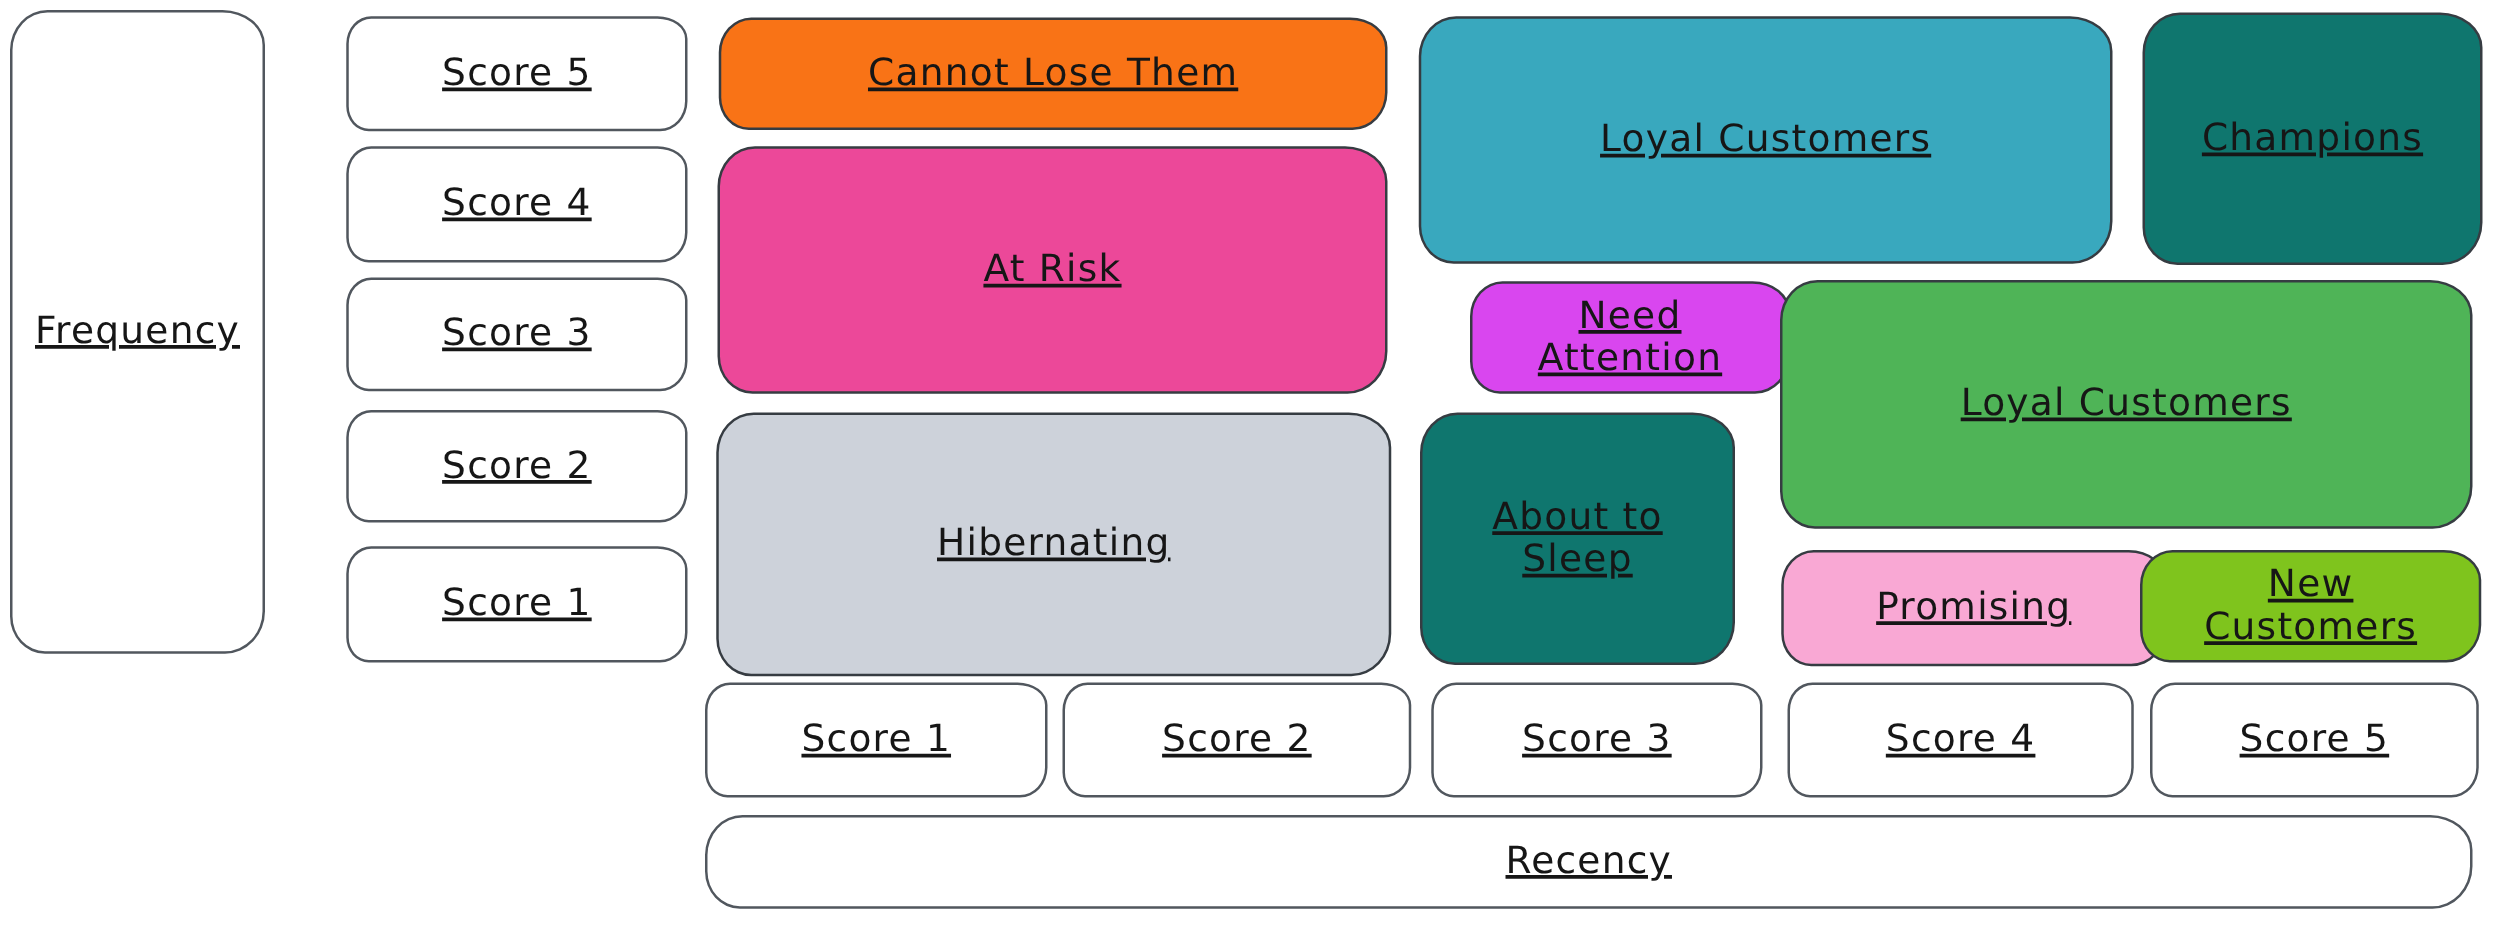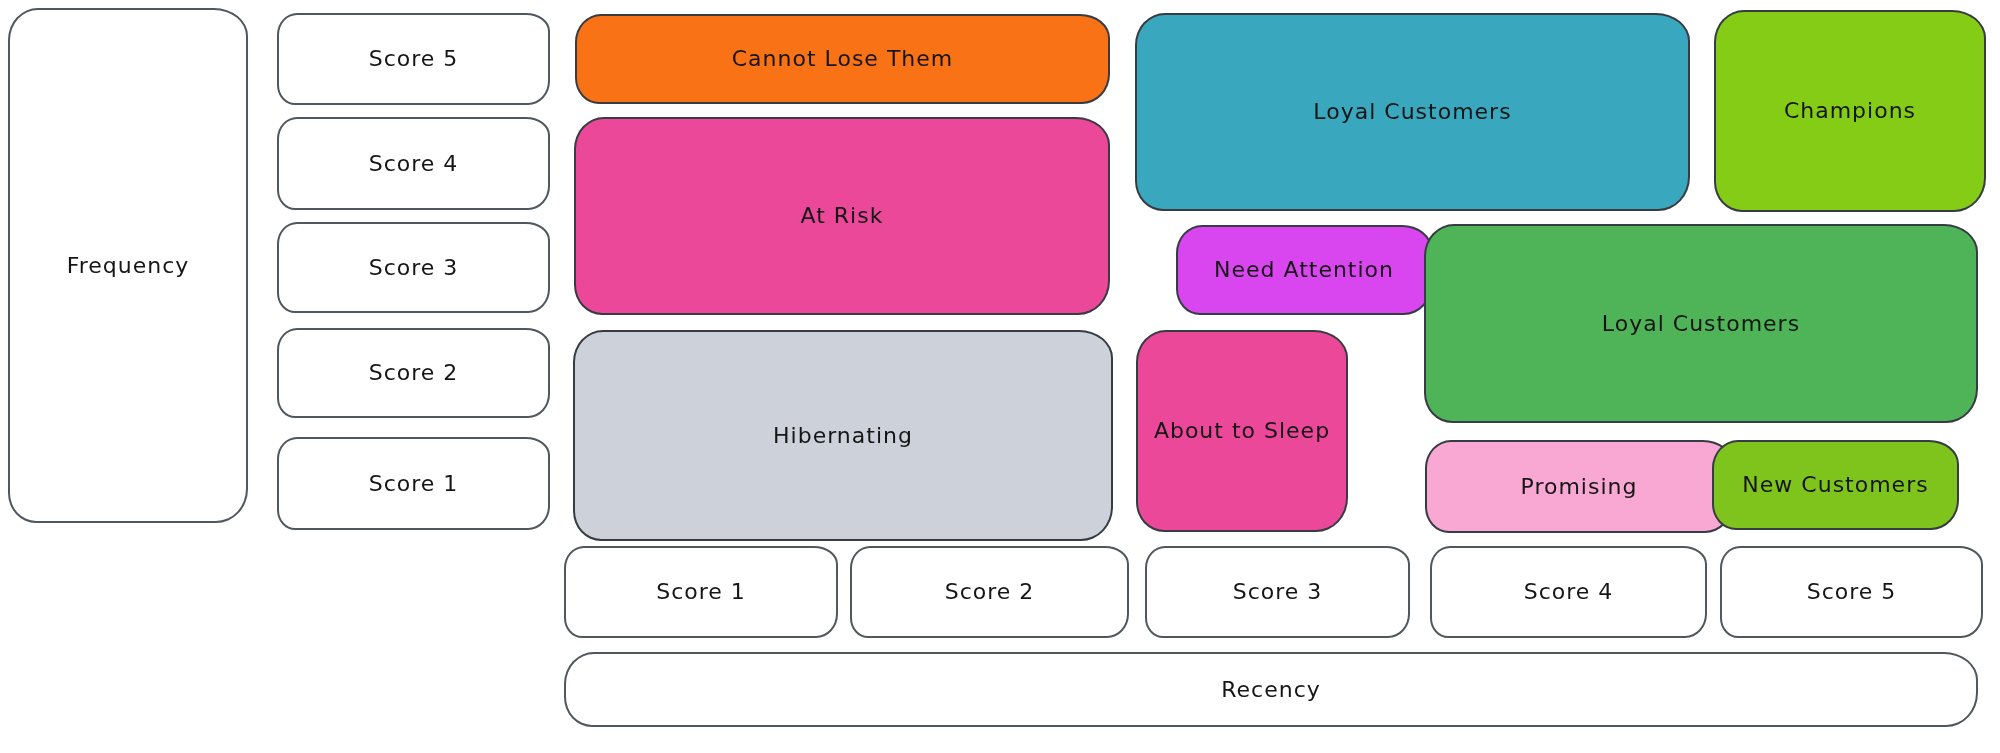--- a/index.html
+++ b/index.html
@@ -17,42 +17,43 @@
   }
   .box {
     position: absolute;
     box-sizing: border-box;
     display: flex;
     align-items: center;
     justify-content: center;
     text-align: center;
     border: 2.5px solid #363c42;
     border-radius: 20px 24px 22px 18px / 22px 18px 24px 20px;
-    font-size: 22px;
+    font-size: 30px;
     letter-spacing: 1px;
     color: #161616;
     line-height: 1.15;
+    text-decoration: underline;
   }
   .white-box {
     background: #ffffff;
     border-color: #51575e;
   }
   .seg {
     border-color: #363c42;
     border-radius: 26px 30px 28px 24px / 28px 24px 30px 26px;
   }
   .big {
     border-radius: 30px 34px 32px 28px / 32px 28px 34px 30px;
   }
   .lbl {
     display: inline-block;
     padding: 0 12px;
   }
   
-  .freq-label-box   { left: 8px;   top: 8px;   width: 240px;  height: 515px; }
+  .freq-label-box   { left: 8px;   top: 8px;   width: 204px;  height: 515px; }
   .recency-label-box{ left: 564px; top: 652px; width: 1414px; height: 75px;  }
 </style>
 </head>
 <body>
 
 <div id="canvas">
 
   <div class="box white-box big freq-label-box">
     <span class="lbl">Frequency</span>
   </div>
@@ -81,36 +82,36 @@
       </div>
       <div class="box seg big" style="left: 574px; top: 117px; width: 536px; height: 198px; background: #ec4899;">
         <span class="lbl">At Risk</span>
       </div>
       <div class="box seg big" style="left: 573px; top: 330px; width: 540px; height: 211px; background: rgb(205, 210, 218);">
         <span class="lbl">Hibernating</span>
       </div>
       <div class="box seg big" style="left: 1135px; top: 13px; width: 555px; height: 198px; background: rgb(57, 168, 190);">
         <span class="lbl">Loyal Customers</span>
       </div>
-      <div class="box seg big" style="left: 1714px; top: 10px; width: 272px; height: 202px; background: #84cc16;">
+      <div class="box seg big" style="left: 1714px; top: 10px; width: 272px; height: 202px; background: #0f766e;">
         <span class="lbl">Champions</span>
       </div>
       <div class="box seg" style="left: 1136px; top: 225px; width: 256px; height: 90px; background: #d946ef; margin-left: 40px;">
         <span class="lbl">Need Attention</span>
       </div>
       <div class="box seg big" style="left: 1424px; top: 224px; width: 554px; height: 199px; background: rgb(79, 180, 87);">
         <span class="lbl">Loyal Customers</span>
       </div>
-      <div class="box seg big" style="left: 1136px; top: 330px; width: 212px; height: 202px; background: #ec4899;">
+      <div class="box seg big" style="left: 1136px; top: 330px; width: 252px; height: 202px; background: #0f766e;">
         <span class="lbl">About to Sleep</span>
       </div>
       <div class="box seg" style="left: 1425px; top: 440px; width: 308px; height: 93px; background: #f9a8d4;">
         <span class="lbl">Promising</span>
       </div>
-      <div class="box seg" style="left: 1712px; top: 440px; width: 247px; height: 90px; background: rgb(127, 196, 29);">
+      <div class="box seg" style="left: 1712px; top: 440px; width: 273px; height: 90px; background: rgb(127, 196, 29);">
         <span class="lbl">New Customers</span>
       </div>
     </div>
 
   <div id="recency-items">
       <div class="box white-box" style="left: 564px; top: 546px; width: 274px; height: 92px;">
         <span class="lbl">Score 1</span>
       </div>
       <div class="box white-box" style="left: 850px; top: 546px; width: 279px; height: 92px;">
         <span class="lbl">Score 2</span>

